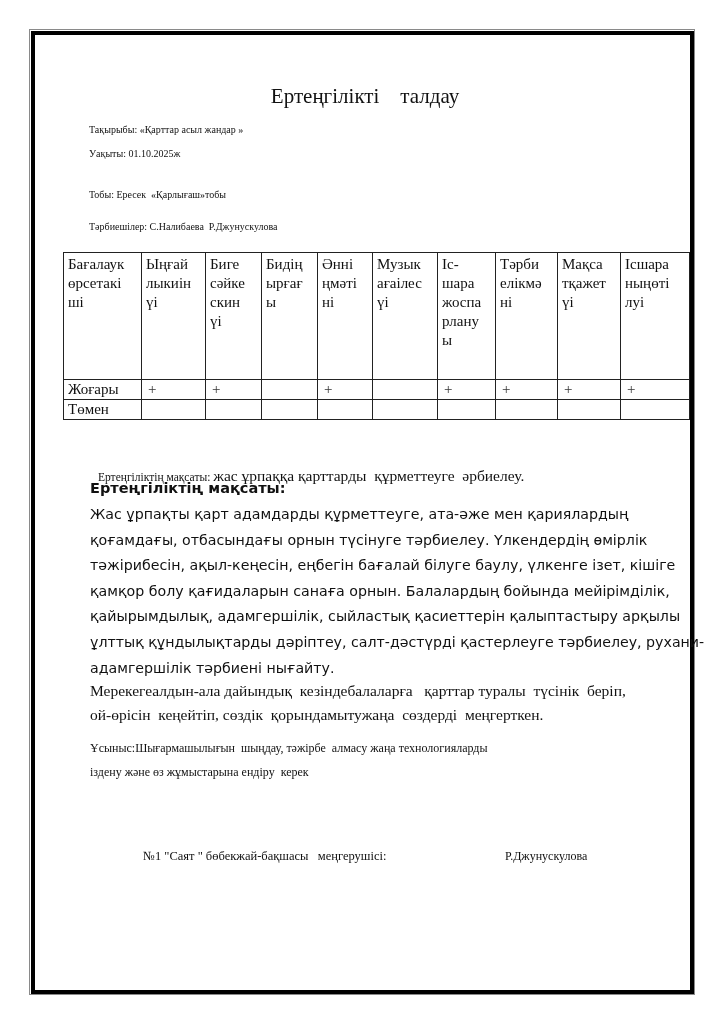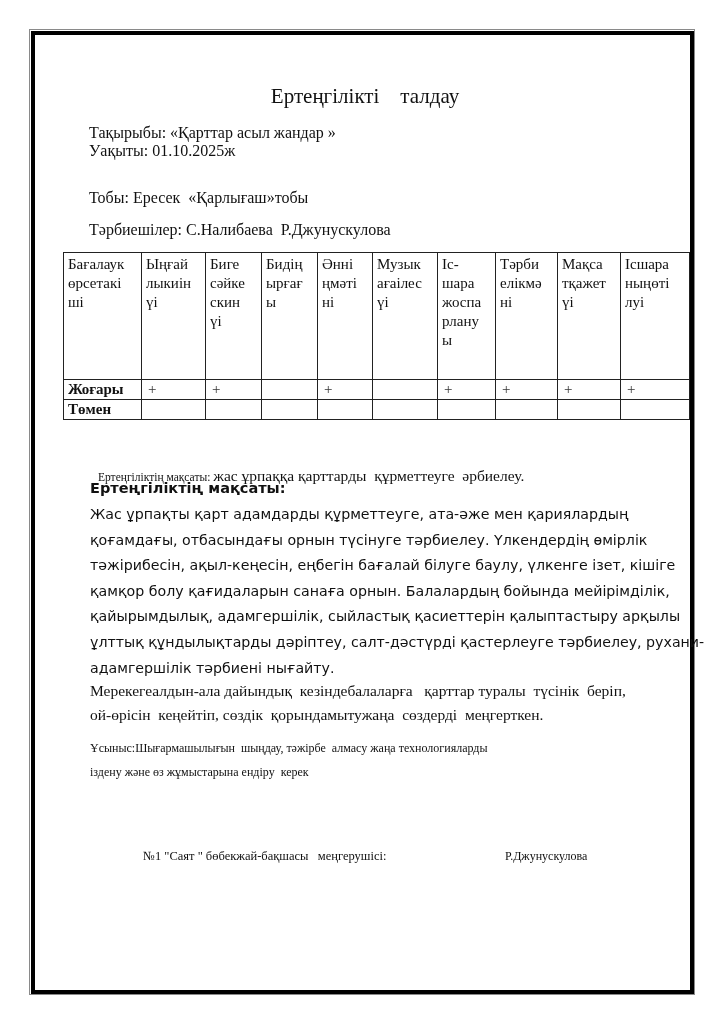--- a/index.html
+++ b/index.html
@@ -38,21 +38,21 @@
       position: absolute;
       left: 0; width: 730px;
       top: 84px;
       text-align: center;
       font-size: 21px;
       white-space: pre;
     }
     .meta-line {
       position: absolute;
       left: 89px;
-      font-size: 16px;
+      font-size: 10px;
       white-space: pre;
     }
     table.eval {
       position: absolute;
       left: 63px; top: 252px;
       border-collapse: collapse;
       font-family: "Liberation Serif", "DejaVu Serif", serif;
       font-size: 15px;
       line-height: 19px;
     }
@@ -66,21 +66,20 @@
       height: 127px;
       padding-top: 2px;
     }
     table.eval tr.level td {
       height: 20px;
       line-height: 18px;
       padding-left: 6px;
     }
     table.eval tr.level td.label {
       padding-left: 4px;
-      font-weight: bold;
     }
     .mark { color: #333; }
     .goal-line {
       position: absolute;
       left: 90px; top: 449px;
       white-space: pre;
     }
     .goal-line .small { font-size: 11.5px; }
     .goal-line .big { font-size: 15.5px; }
     .goal-heading {
@@ -125,21 +124,21 @@
   </style>
 </head>
 <body>
 
 <div class="frame-outer"></div>
 <div class="frame-inner"></div>
 
 <div class="title serif">Ертеңгілікті    талдау</div>
 
 <div class="meta-line serif" style="top:124px;">Тақырыбы: «Қарттар асыл жандар »</div>
-<div class="meta-line serif" style="top:142px;text-align:right;">Уақыты: 01.10.2025ж</div>
+<div class="meta-line serif" style="top:148px;text-align:right;">Уақыты: 01.10.2025ж</div>
 <div class="meta-line serif" style="top:189px;">Тобы: Ересек  «Қарлығаш»тобы</div>
 <div class="meta-line serif" style="top:221px;">Тәрбиешілер: С.Налибаева  Р.Джунускулова</div>
 
 <table class="eval">
   <colgroup>
     <col style="width:78px">
     <col style="width:64px">
     <col style="width:56px">
     <col style="width:56px">
     <col style="width:55px">

